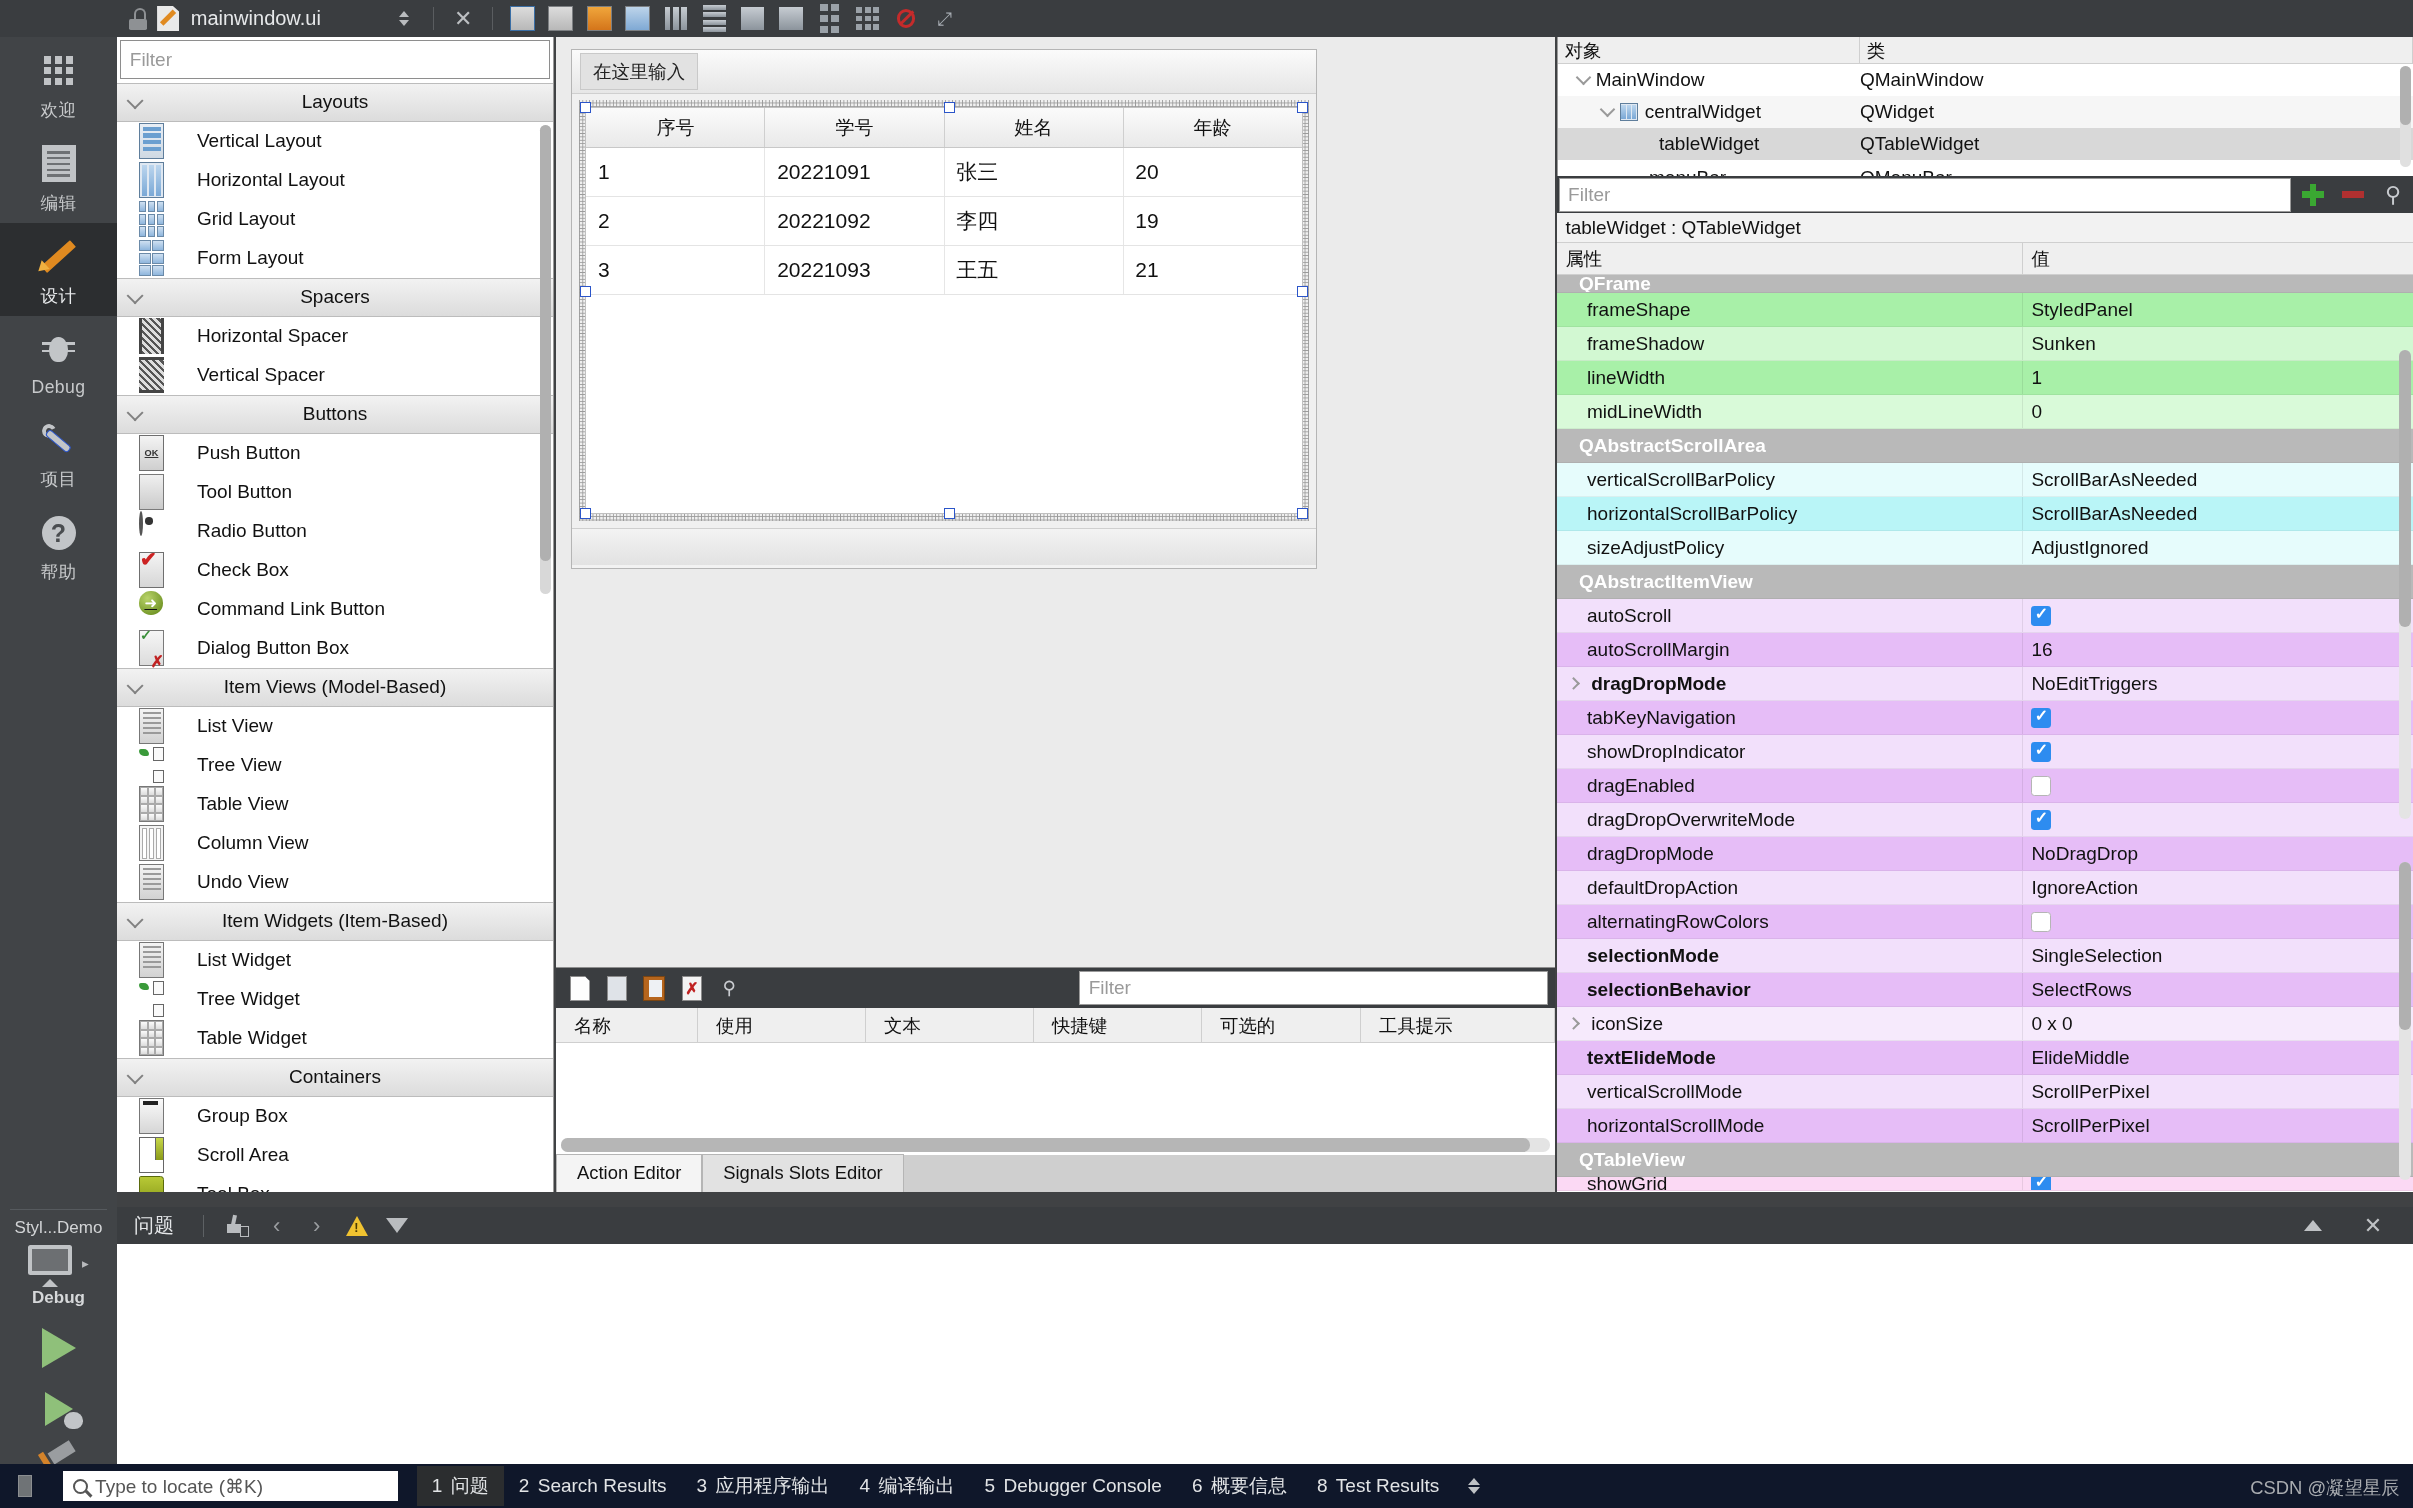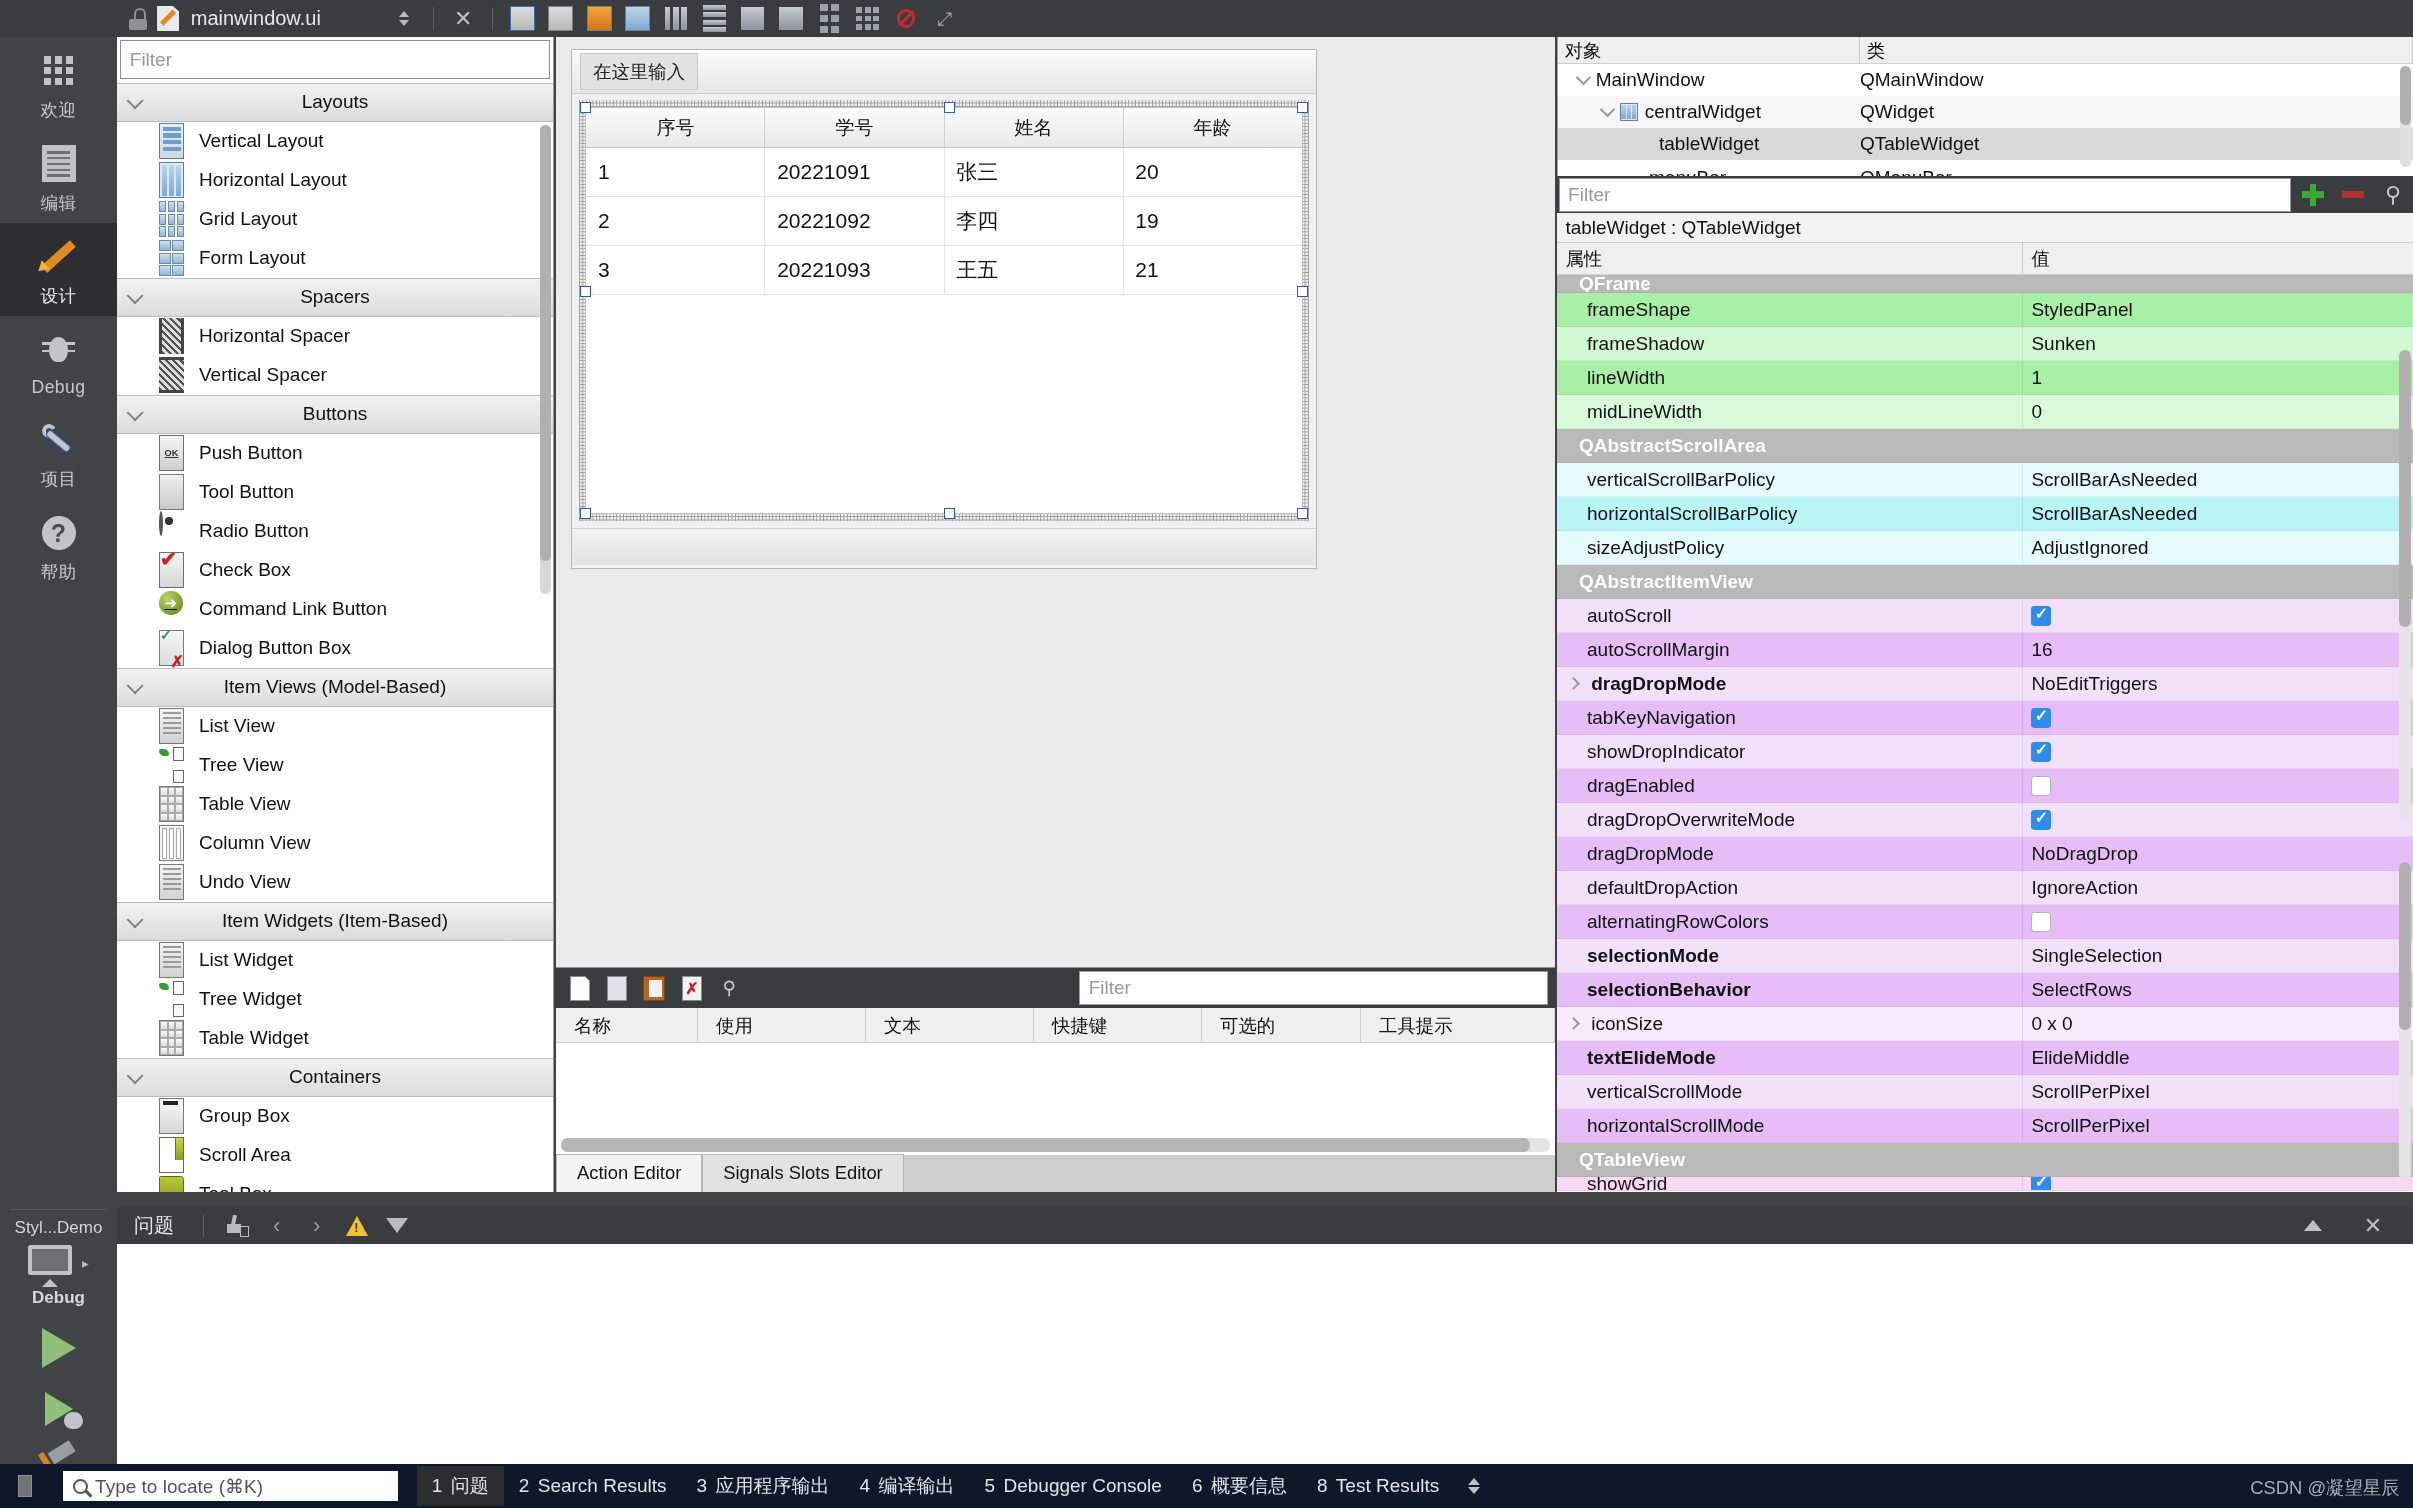--- a/index.html
+++ b/index.html
@@ -108,21 +108,21 @@
     height:39px; margin:3.4px; border:0.8px solid #8e8e8e; background:#fff;
     display:flex; align-items:center; padding:0 8.4px; color:#9a9a9a; font-size:19px;
   }
   .wb-list { flex:1; overflow:hidden; position:relative; }
   .wb-cat {
     height:39px; background:linear-gradient(#f2f2f2,#dcdcdc); border-top:0.8px solid #bcbcbc; border-bottom:0.8px solid #bcbcbc;
     display:flex; align-items:center; justify-content:center; position:relative; font-size:19px; color:#111;
   }
   .wb-cat .chev { position:absolute; left:11.7px; top:11px; width:11.7px;height:11.7px;
       border-left:2.5px solid #808080; border-bottom:2.5px solid #808080; transform:rotate(-45deg); }
-  .wb-item { height:39px; display:flex; align-items:center; padding-left:22px; gap:15px; font-size:19px; color:#111;margin-left:20px; }
+  .wb-item { height:39px; display:flex; align-items:center; padding-left:22px; gap:33px; font-size:19px; color:#111; }
   .wb-ico { width:25px;height:36px; flex:0 0 25px; position:relative;text-decoration:underline; }
   .wb-scroll { position:absolute; right:1.7px; top:42px; width:11.7px; height:469px; background:#d8d8d8; border-radius:5.9px;}
   .wb-scroll i { display:block; width:11.7px; height:436px; background:#b0b0b0; border-radius:5.9px;}
 
   .ic-vlay { background:linear-gradient(#e8eef5,#cfd9e3); border:0.8px solid #5f7e9c; }
   .ic-vlay i { display:block; height:4.2px; background:#6b9fd0; margin:2.5px 2.5px 0; }
   .ic-hlay { background:#dfe8f2; border:0.8px solid #5f7e9c; display:flex; gap:1.7px; padding:1.7px;}
   .ic-hlay i { flex:1; background:linear-gradient(#bcd6ee,#7aa8d6); }
   .ic-grid { display:grid; grid-template-columns:repeat(3,1fr); grid-template-rows:repeat(3,1fr); gap:1.7px;}
   .ic-grid i { background:linear-gradient(#cfe0f1,#8fb6dd); border:0.8px solid #6b8aa8;}

